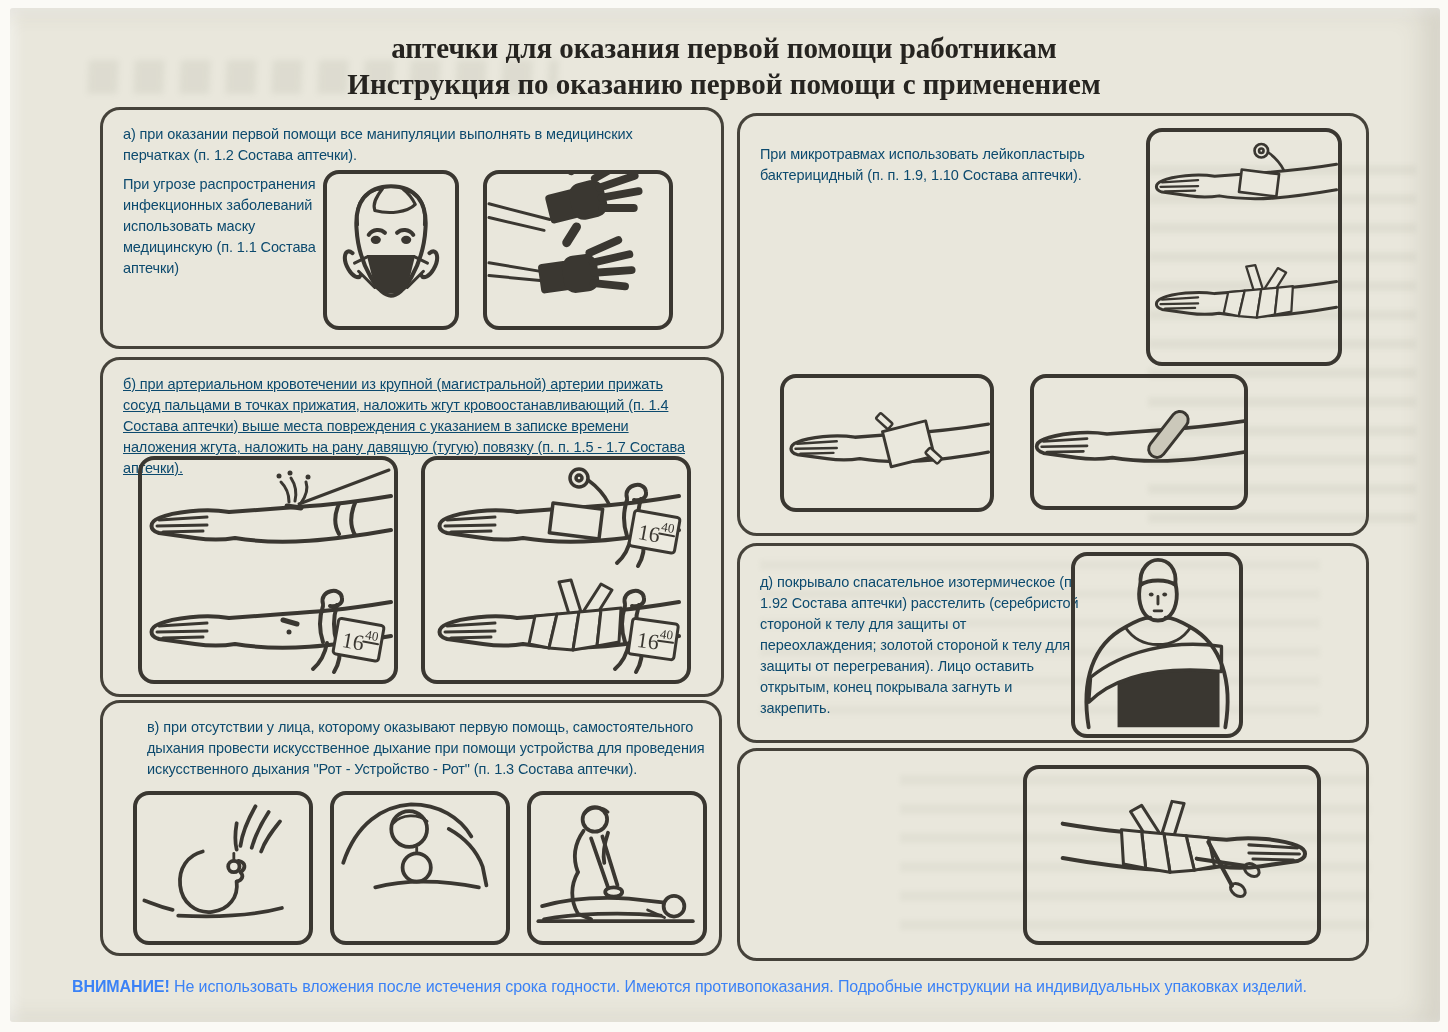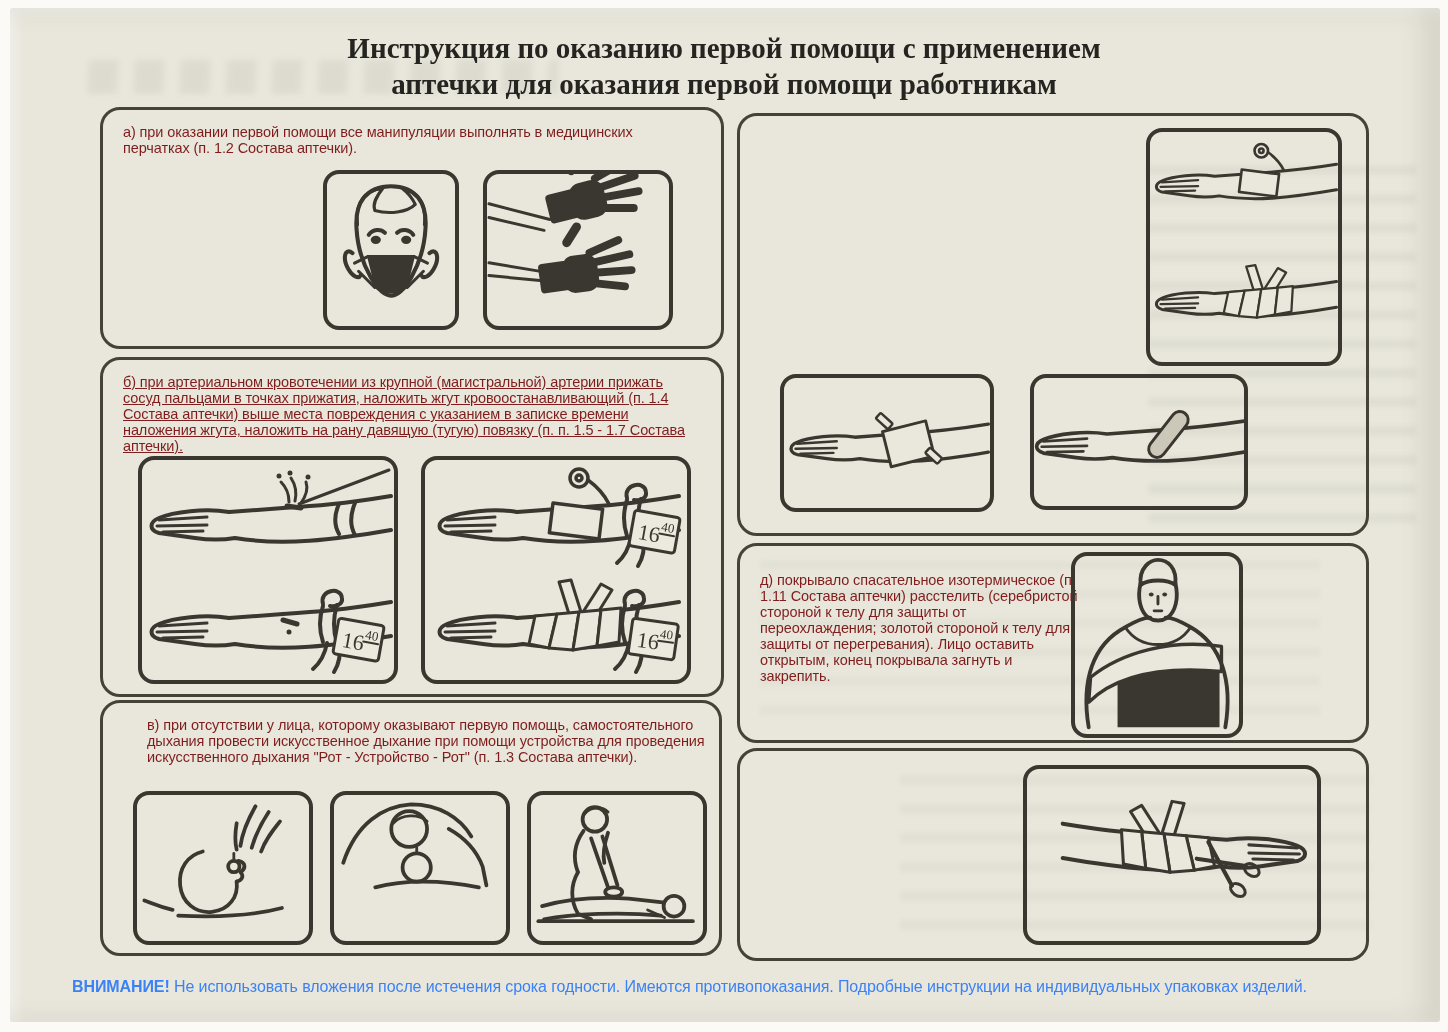--- a/index.html
+++ b/index.html
@@ -10,21 +10,21 @@
          background-color:#e9e7dc;border-radius:3px;
          box-shadow:inset -16px 0 26px rgba(90,88,70,.14), inset 4px 3px 14px rgba(255,255,255,.55);}
   .ghost{position:absolute;pointer-events:none;}
   .ghost-title{height:34px;opacity:.20;filter:blur(3px);transform:skewX(-3deg);
          background:repeating-linear-gradient(90deg,rgba(118,122,102,.5) 0 30px,transparent 30px 46px);}
   .ghost-lines{filter:blur(2.5px);
          background:repeating-linear-gradient(180deg,rgba(122,126,106,.5) 0 10px,transparent 10px 29px);}
   .title{position:absolute;left:0;right:0;top:30px;text-align:center;color:#262420;
          font-family:"Liberation Serif",serif;font-weight:bold;font-size:29px;line-height:1.25;}
   .box{position:absolute;border:3px solid #45423a;border-radius:20px;}
-  .p{position:absolute;font-size:14.5px;line-height:16px;color:#7f1d1d;letter-spacing:-0.1px;}
+  .p{position:absolute;font-size:14.5px;line-height:21px;color:#0c4a6e;letter-spacing:-0.1px;}
   .pframe{position:absolute;border:4px solid #3a3731;border-radius:16px;}
   .pframe svg{display:block;width:100%;height:100%;}
   .footer{position:absolute;left:72px;top:978px;width:1345px;font-size:16px;color:#3b82f6;letter-spacing:-0.1px;}
   .footer b{font-weight:bold;}
   .stack p{margin:0 0 14px 0;}
 </style>
 </head>
 <body>
 
 <div class="page">
@@ -78,26 +78,27 @@
           <path d="M152 38 L170 10 L181 16 L166 40 Z"></path>
         <path d="M104 42 L126 40 L118 74 L98 70 Z"></path>
           <path d="M126 40 L148 38 L142 76 L118 74 Z"></path>
         <path d="M148 38 L170 36 L166 72 L142 76 Z"></path>
           <path d="M170 36 L190 34 L188 68 L166 72 Z"></path>
       </g>
     </defs>
   </svg>
 
   <div class="title">
+    <div>аптечки для оказания первой помощи работникам</div>
     <div>Инструкция по оказанию первой помощи с применением</div>
-    <div>аптечки для оказания первой помощи работникам</div>
   </div>
 
   <div class="box" style="left:100px;top:107px;width:618px;height:236px;">
     <div class="p" style="left:20px;top:14px;width:580px;">а) при оказании первой помощи все манипуляции выполнять в медицинских перчатках (п. 1.2  Состава аптечки).</div>
+    <div class="p" style="left:20px;top:64px;width:196px;">При угрозе распространения инфекционных заболеваний использовать маску медицинскую (п. 1.1 Состава аптечки)</div>
     <div class="pframe" style="left:220px;top:60px;width:128px;height:152px;">
       <svg viewBox="0 0 120 150">
         <g stroke="#3a3731" stroke-width="4" fill="none" stroke-linecap="round" stroke-linejoin="round">
           <path d="M22 78 C14 72 12 84 18 94 C22 101 28 104 30 100"></path>
           <path d="M98 78 C106 72 108 84 102 94 C98 101 92 104 90 100"></path>
           <path d="M60 12 C36 12 24 28 26 54 C27 72 32 88 40 102 C47 114 53 120 60 120 C67 120 73 114 80 102 C88 88 93 72 94 54 C96 28 84 12 60 12 Z"></path>
           <path d="M27 50 C24 28 34 16 52 14 C44 24 42 30 44 36 C58 40 76 38 84 30 C80 22 76 18 72 15 C88 18 95 30 93 50" stroke-width="3"></path>
           <path d="M38 60 C42 54 50 54 54 58"></path>
             <path d="M66 58 C70 54 78 54 82 60"></path>
           <ellipse cx="45" cy="65" rx="5" ry="4" fill="#3a3731" stroke="none"></ellipse>
@@ -219,20 +220,21 @@
           <path d="M60 46 L78 98 M72 44 L88 96"></path>
           <ellipse cx="84" cy="103" rx="9" ry="5"></ellipse>
           <path d="M46 82 C38 96 38 112 46 126 L60 132"></path>
         </g>
       </svg>
     </div>
   </div>
 
   <div class="box" style="left:737px;top:113px;width:626px;height:417px;">
     <div class="p stack" style="left:20px;top:28px;width:382px;">
+      <p>При микротравмах использовать лейкопластырь бактерицидный (п. п. 1.9, 1.10 Состава аптечки).</p>
     </div>
     <div class="pframe" style="left:406px;top:12px;width:188px;height:230px;">
       <svg viewBox="0 0 250 300">
         <g stroke="#3a3731" stroke-width="4" fill="none" stroke-linecap="round" stroke-linejoin="round">
           <g transform="translate(0,12)">
               <use href="#arm"></use>
               <use href="#rollpad"></use>
             </g>
           <g transform="translate(0,168)">
               <use href="#arm"></use>
@@ -263,21 +265,21 @@
             </g>
           <g transform="rotate(38 160 66)">
               <rect x="150" y="34" width="20" height="64" rx="10" fill="#cbc8ba" stroke-width="3.5"></rect>
             </g>
         </g>
       </svg>
     </div>
   </div>
 
   <div class="box" style="left:737px;top:543px;width:626px;height:194px;">
-    <div class="p" style="left:20px;top:26px;width:322px;">д) покрывало спасательное изотермическое (п. 1.11 Состава аптечки) расстелить (серебристой стороной к телу для защиты от переохлаждения; золотой стороной к телу для защиты от перегревания). Лицо оставить открытым, конец покрывала загнуть и закрепить.</div>
+    <div class="p" style="left:20px;top:26px;width:322px;">д) покрывало спасательное изотермическое (п. 1.92 Состава аптечки) расстелить (серебристой стороной к телу для защиты от переохлаждения; золотой стороной к телу для защиты от перегревания). Лицо оставить открытым, конец покрывала загнуть и закрепить.</div>
     <div class="pframe" style="left:331px;top:6px;width:164px;height:178px;">
       <svg viewBox="0 0 170 185">
         <g stroke="#3a3731" stroke-width="4" fill="none" stroke-linecap="round" stroke-linejoin="round">
           <path d="M68 30 C66 12 78 4 86 4 C96 4 106 12 104 30 C96 24 76 24 68 30 Z"></path>
           <path d="M68 28 C64 44 68 58 76 64 C82 68 90 68 96 64 C104 58 108 44 104 28"></path>
           <ellipse cx="79" cy="40" rx="2.5" ry="2" fill="#3a3731" stroke="none"></ellipse>
           <ellipse cx="93" cy="40" rx="2.5" ry="2" fill="#3a3731" stroke="none"></ellipse>
           <path d="M86 42 L86 50 M82 57 L90 57" stroke-width="3"></path>
           <path d="M44 178 L44 122 C70 108 112 104 150 112 L150 178 Z" fill="#3a3731" stroke="none"></path>
           <path d="M14 152 C40 126 86 114 152 120 L152 94 C100 86 48 100 16 126 Z" fill="#eae8dd" stroke-width="3.5"></path>

